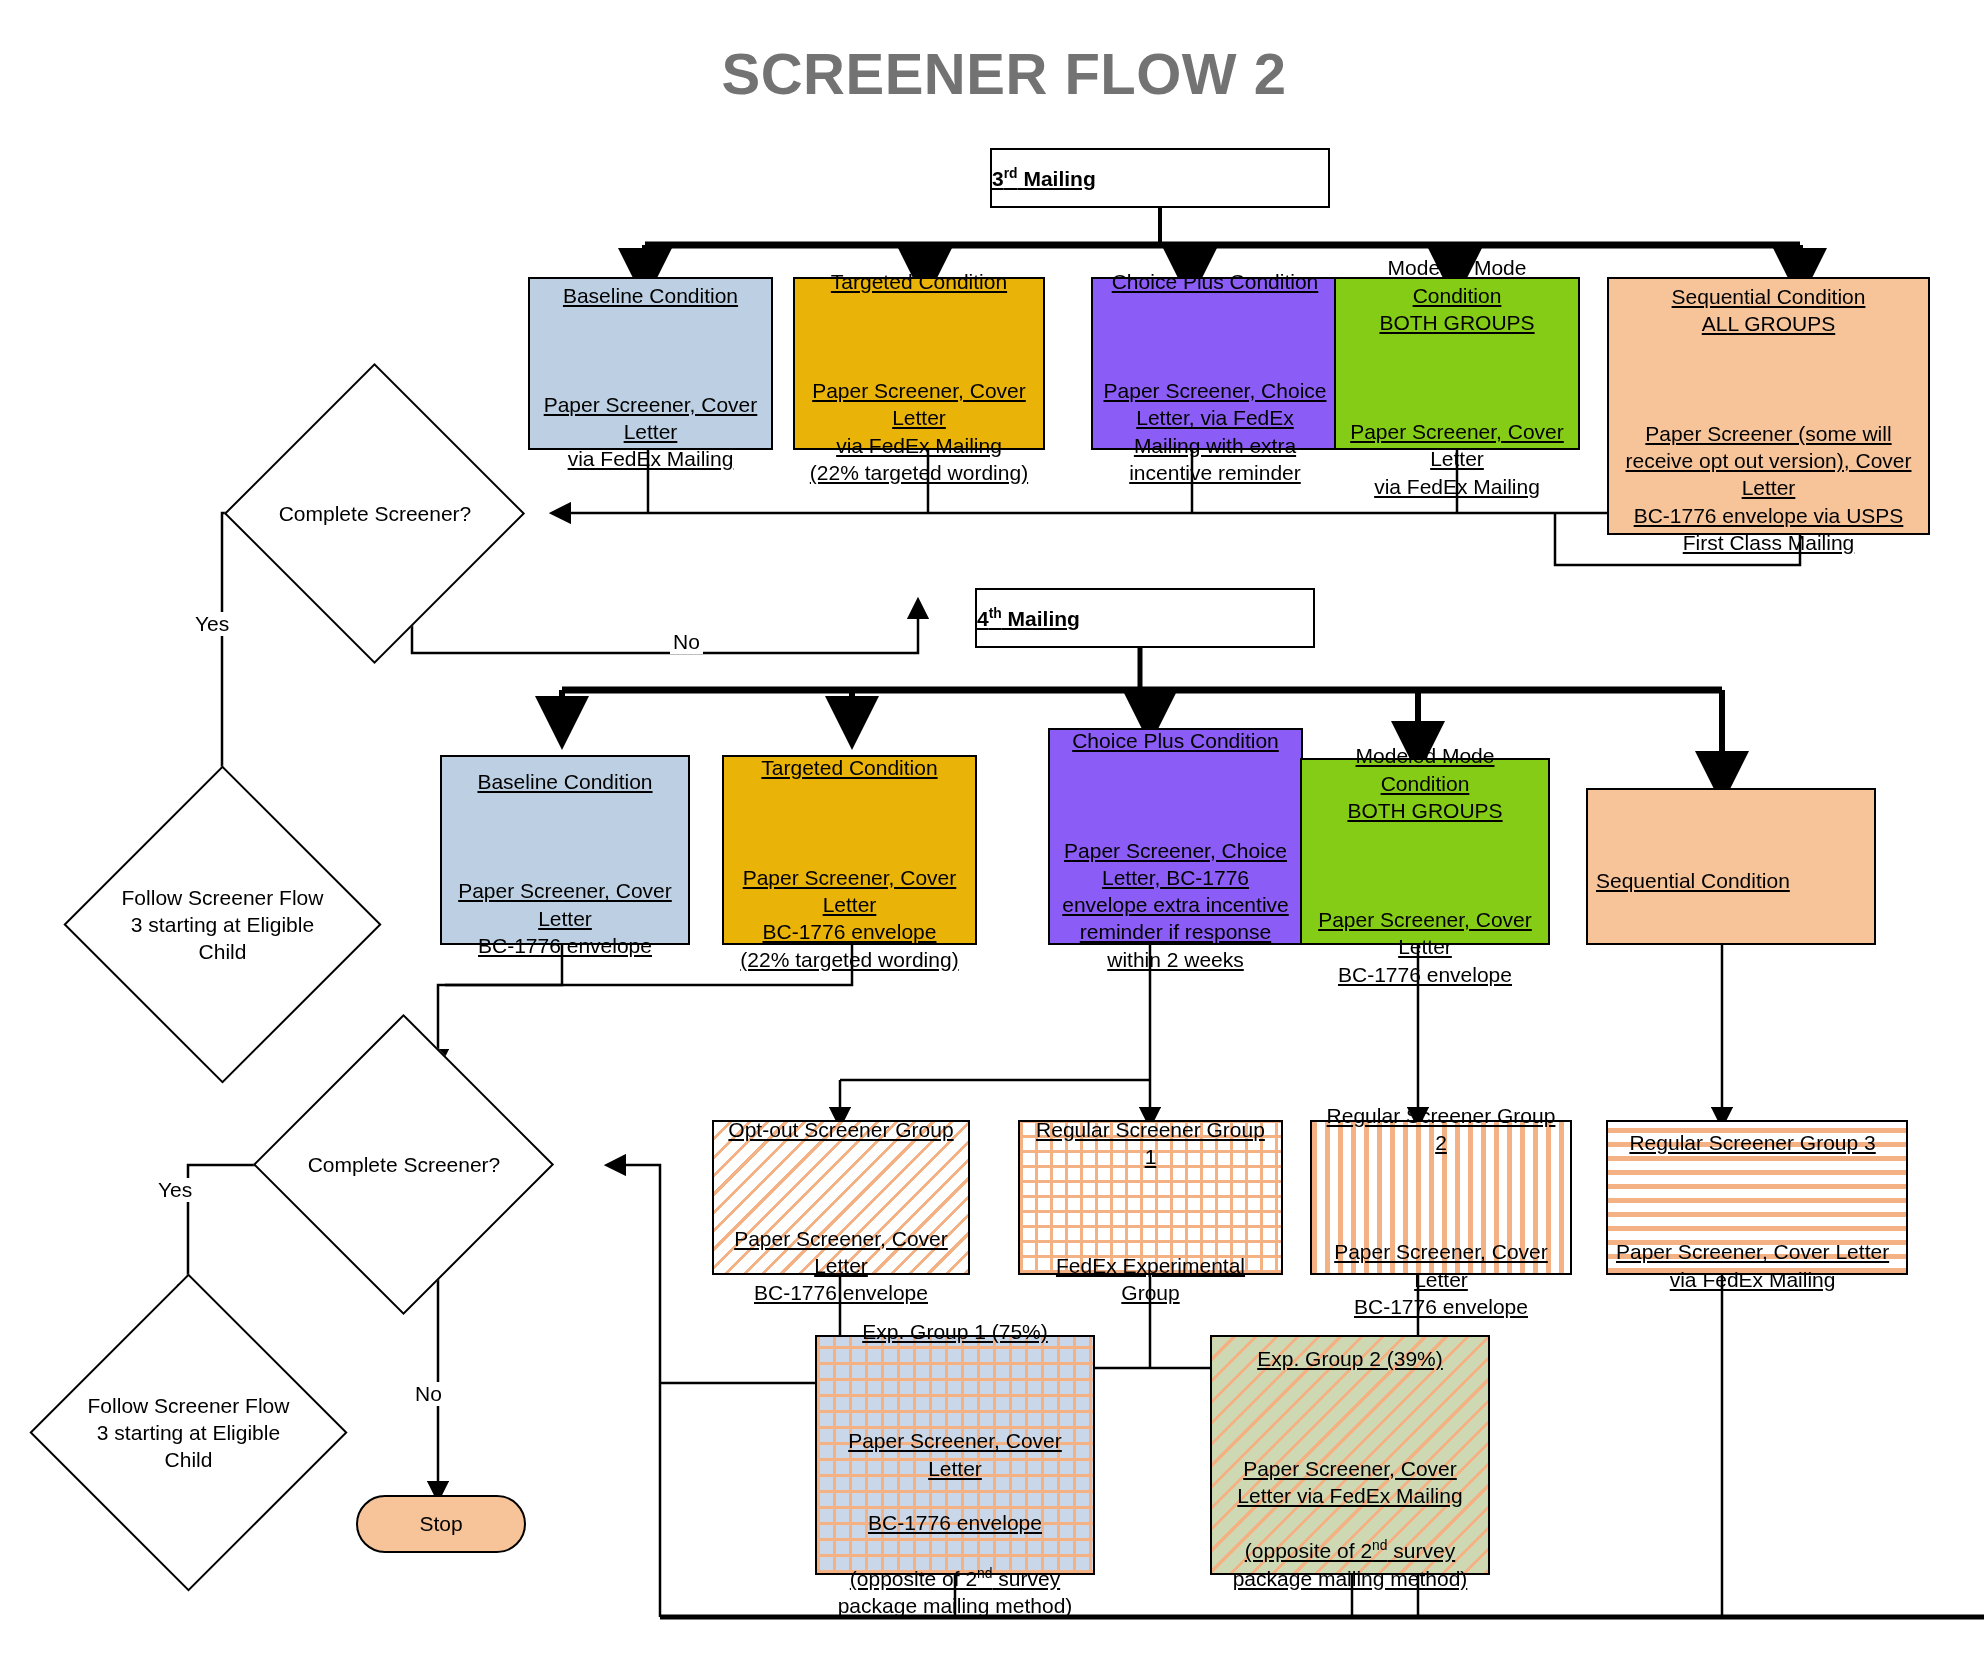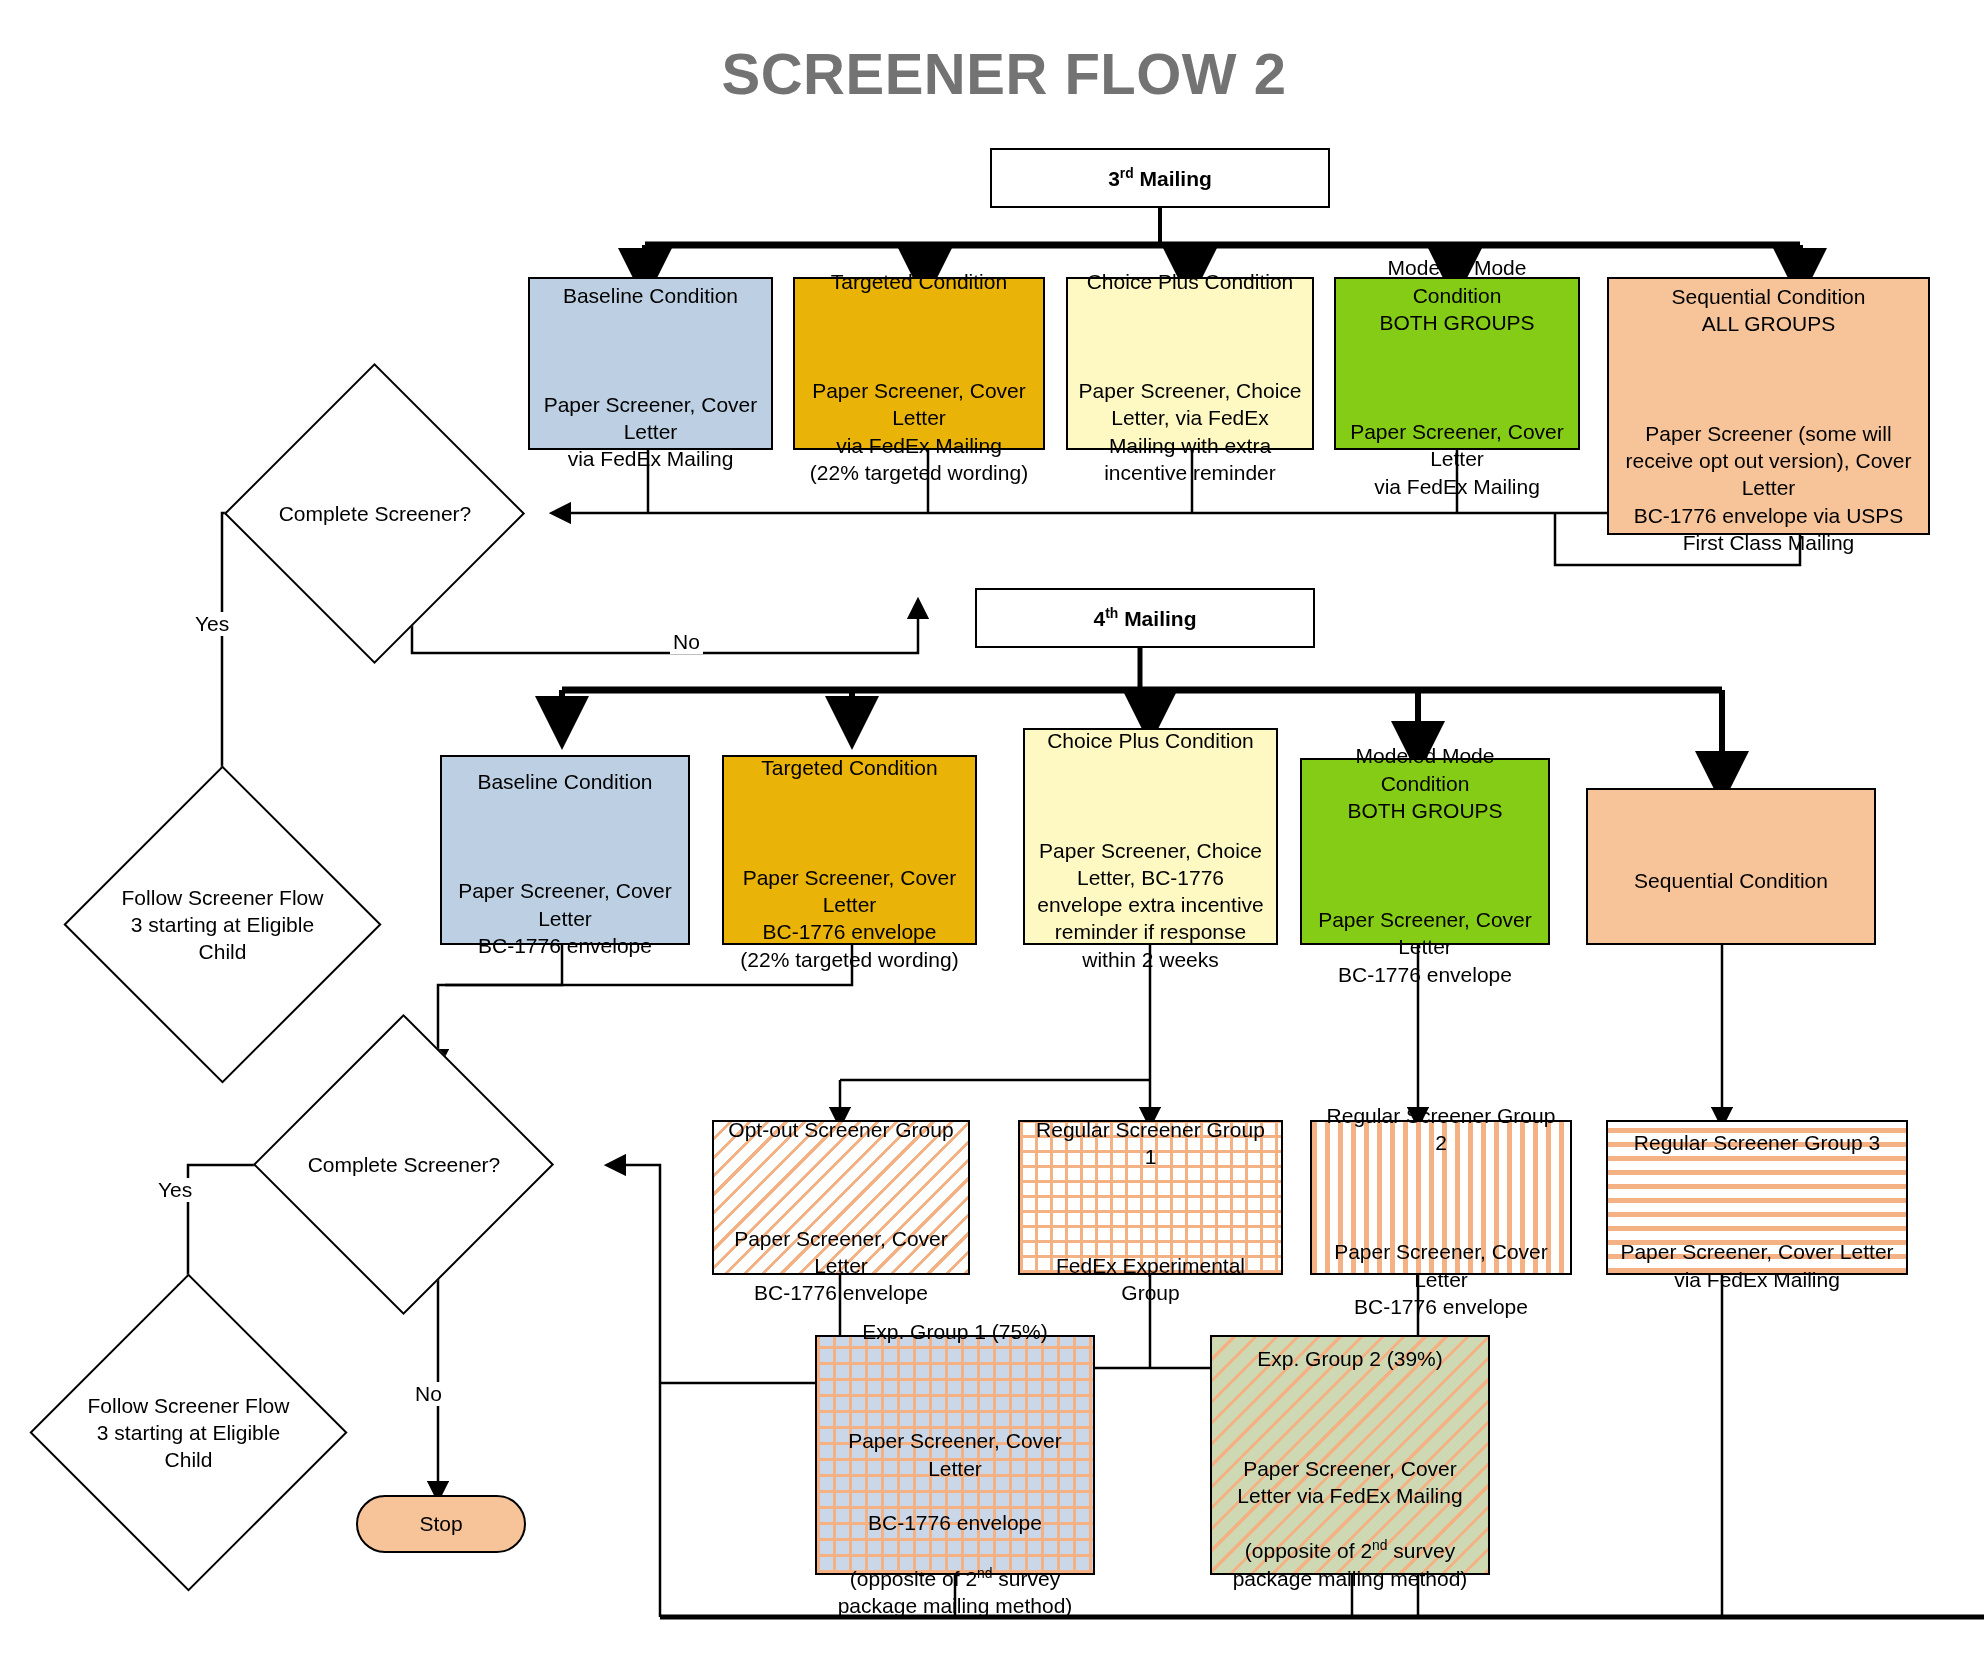--- a/index.html
+++ b/index.html
@@ -9,29 +9,30 @@
 
   .title{
     position:absolute;left:0;top:40px;width:1984px;text-align:center;
     font-size:58px;font-weight:bold;letter-spacing:0.5px;color:#737373;
     font-family:"Liberation Sans", sans-serif;
     margin-left:12px;
   }
 
   .node{
     position:absolute;box-sizing:border-box;
-    display:flex;align-items:center;justify-content:center;
+    display:flex;align-items:center;
     text-align:center;color:#000;line-height:1.30;
     font-family:"Liberation Sans", sans-serif;
+    text-decoration:underline;
   }
   .box{border:2.5px solid #000;}
   .plain{background:#ffffff;border:2px solid #000;font-weight:bold;font-size:21px;}
   .blue{background:#bdd0e3;}
   .red{background:#eab308;}
-  .green{background:#fef9c3;}
+  .green{background:#8b5cf6;margin-left:25px;}
   .gray{background:#84cc16;}
   .orange{background:#f7c49a;}
 
   
   .hatch-diag{
     background-color:#ffffff;
     background-image:repeating-linear-gradient(-45deg,
       #f4b183 0px,#f4b183 3px,rgba(0,0,0,0) 3px,rgba(0,0,0,0) 13px);
   }
   .hatch-grid{

